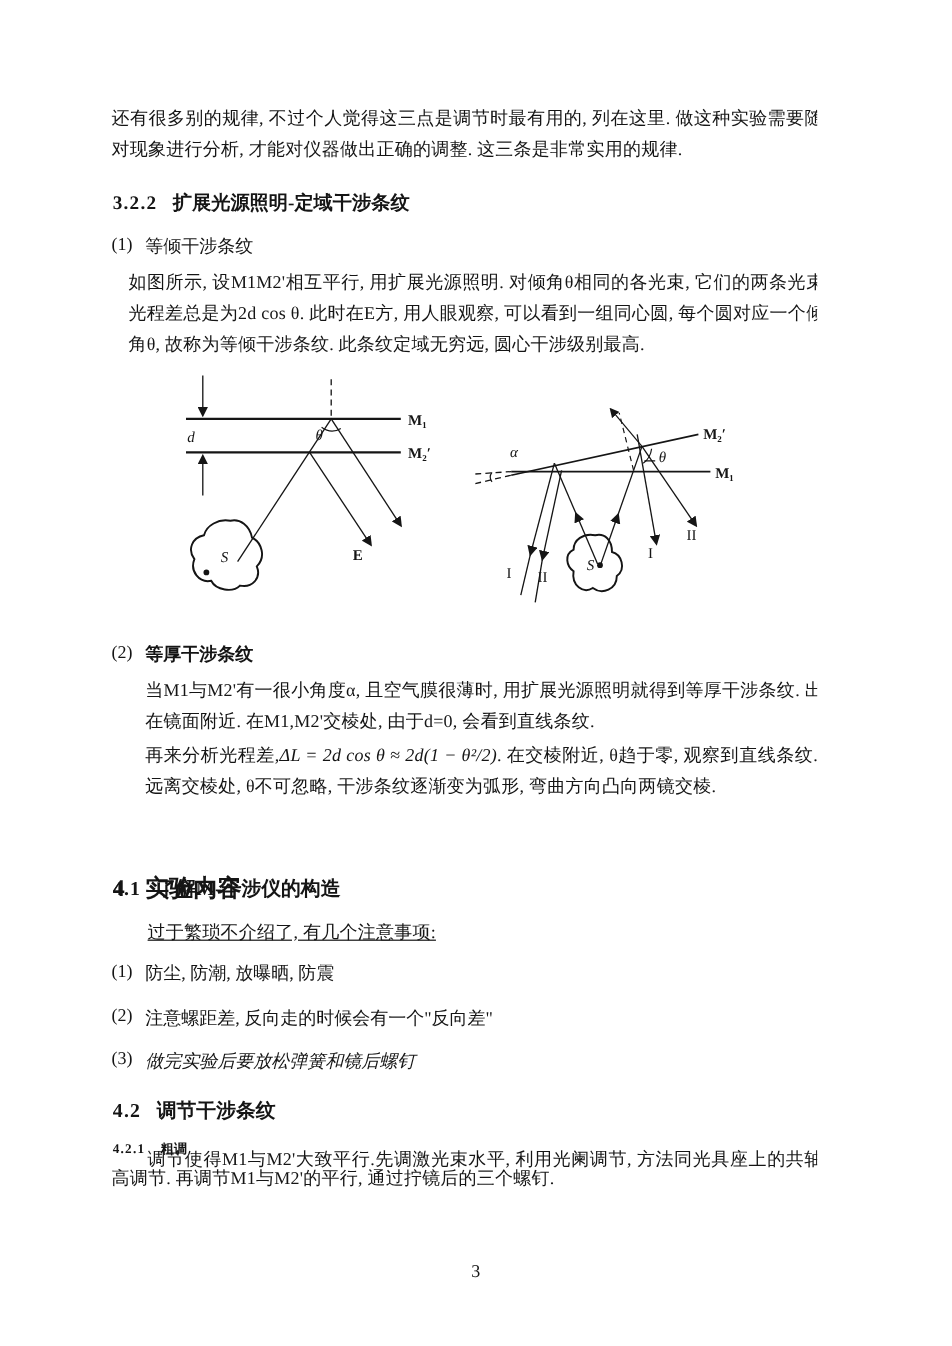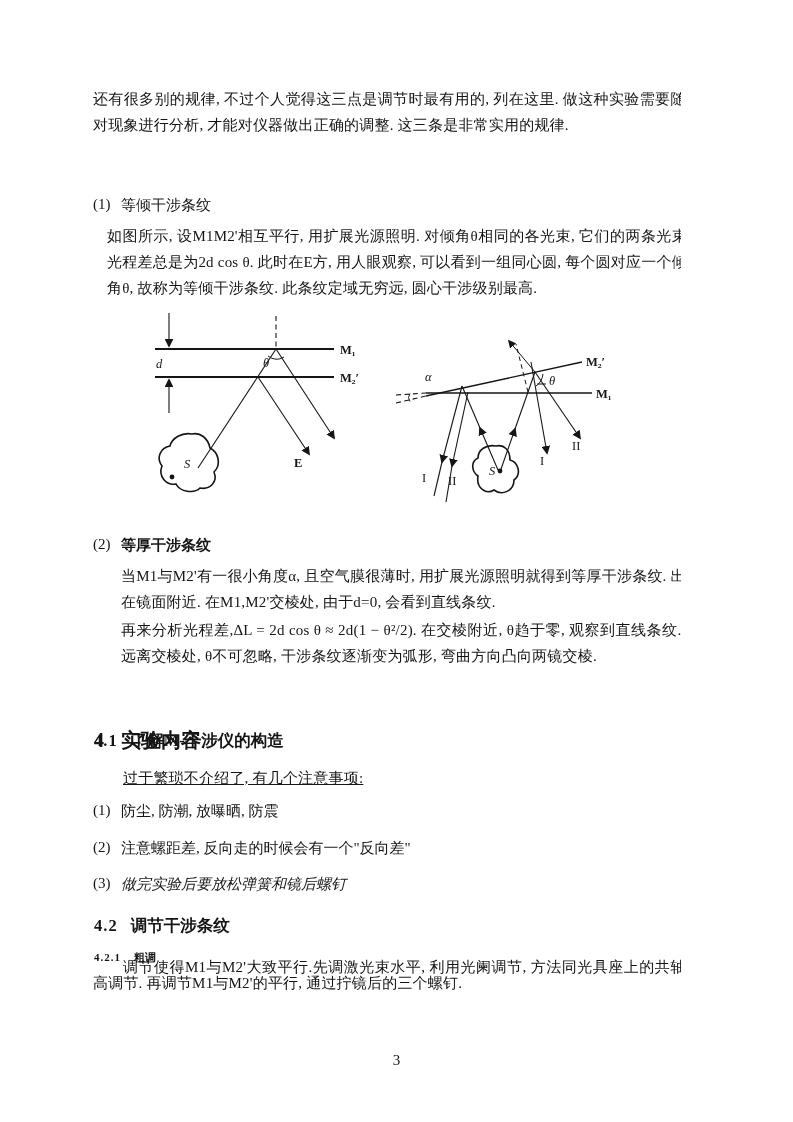--- a/index.html
+++ b/index.html
@@ -15,34 +15,37 @@
   .body-text{
     font-size:15px;line-height:26px;text-align:justify;
     letter-spacing:0.2px;
   }
   .h-sub{font-size:16px;font-weight:bold;}
   .h-sub .num{margin-right:13px;letter-spacing:1px;}
   .h-big{font-size:20px;font-weight:bold;margin-top:36px;}
   .h-big .num{margin-right:17px;}
   .enum-marker{position:absolute;left:93px;width:28px;font-size:15px;}
   .enum-text{position:absolute;left:121px;font-size:15px;}
-  .math{margin-top:16px;}
+  .math{font-style:italic;margin-top:16px;}
   .pageno{left:0;width:793px;text-align:center;font-size:15px;}
   svg text{font-family:"Liberation Serif","DejaVu Serif",serif;}
   .lbl-b{font-weight:bold;font-size:12.5px;}
   .lbl-math{font-style:italic;font-size:12.5px;}
   .lbl-rom{font-size:12.5px;}
 </style>
 </head>
 <body>
 
 <div class="page">
 
   <div class="blk body-text" style="top:86px;left:93px;width:608px;">还有很多别的规律, 不过个人觉得这三点是调节时最有用的, 列在这里. 做这种实验需要随时对现象进行分析, 才能对仪器做出正确的调整. 这三条是非常实用的规律.</div>
 
+  <div class="blk h-sub" style="top:159px;left:94px;">
+    <span class="num">3.2.2</span><span>扩展光源照明-定域干涉条纹</span>
+  </div>
 
   <div class="blk enum-marker" style="top:196px;">(1)</div>
   <div class="blk enum-text" style="top:196px;">等倾干涉条纹</div>
   <div class="blk body-text" style="top:223px;left:107px;width:580px;">如图所示, 设M1M2'相互平行, 用扩展光源照明. 对倾角θ相同的各光束, 它们的两条光束光程差总是为2d cos θ. 此时在E方, 用人眼观察, 可以看到一组同心圆, 每个圆对应一个倾角θ, 故称为等倾干涉条纹. 此条纹定域无穷远, 圆心干涉级别最高.</div>
 
   <svg class="blk" style="top:310px;left:148px;" width="215" height="205" viewBox="0 0 215 205">
     <defs>
       <marker id="ah" viewBox="0 0 10 10" refX="8" refY="5" markerWidth="8" markerHeight="8" orient="auto">
         <path d="M0,0 L10,5 L0,10 z" fill="#151515"></path>
       </marker>

